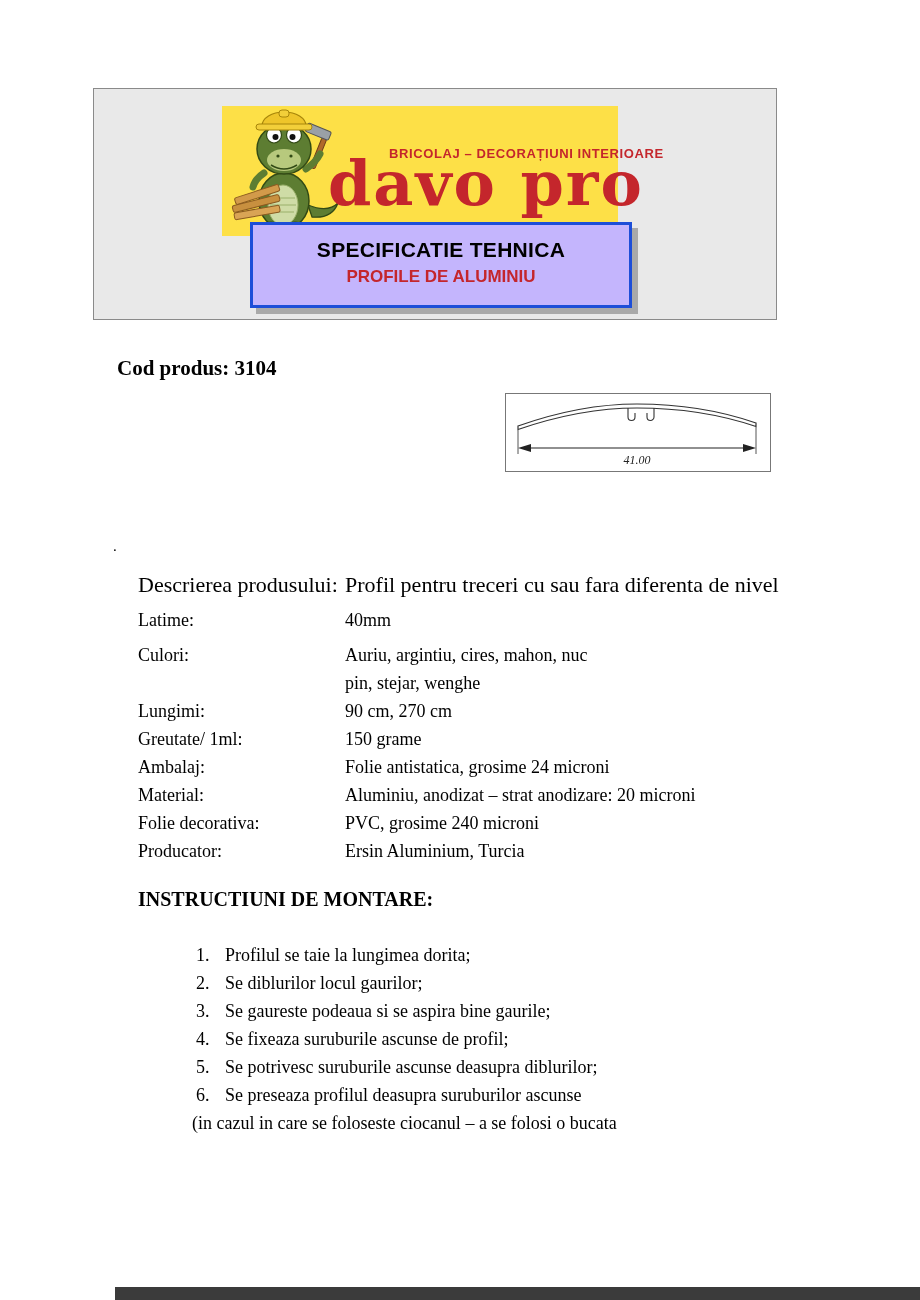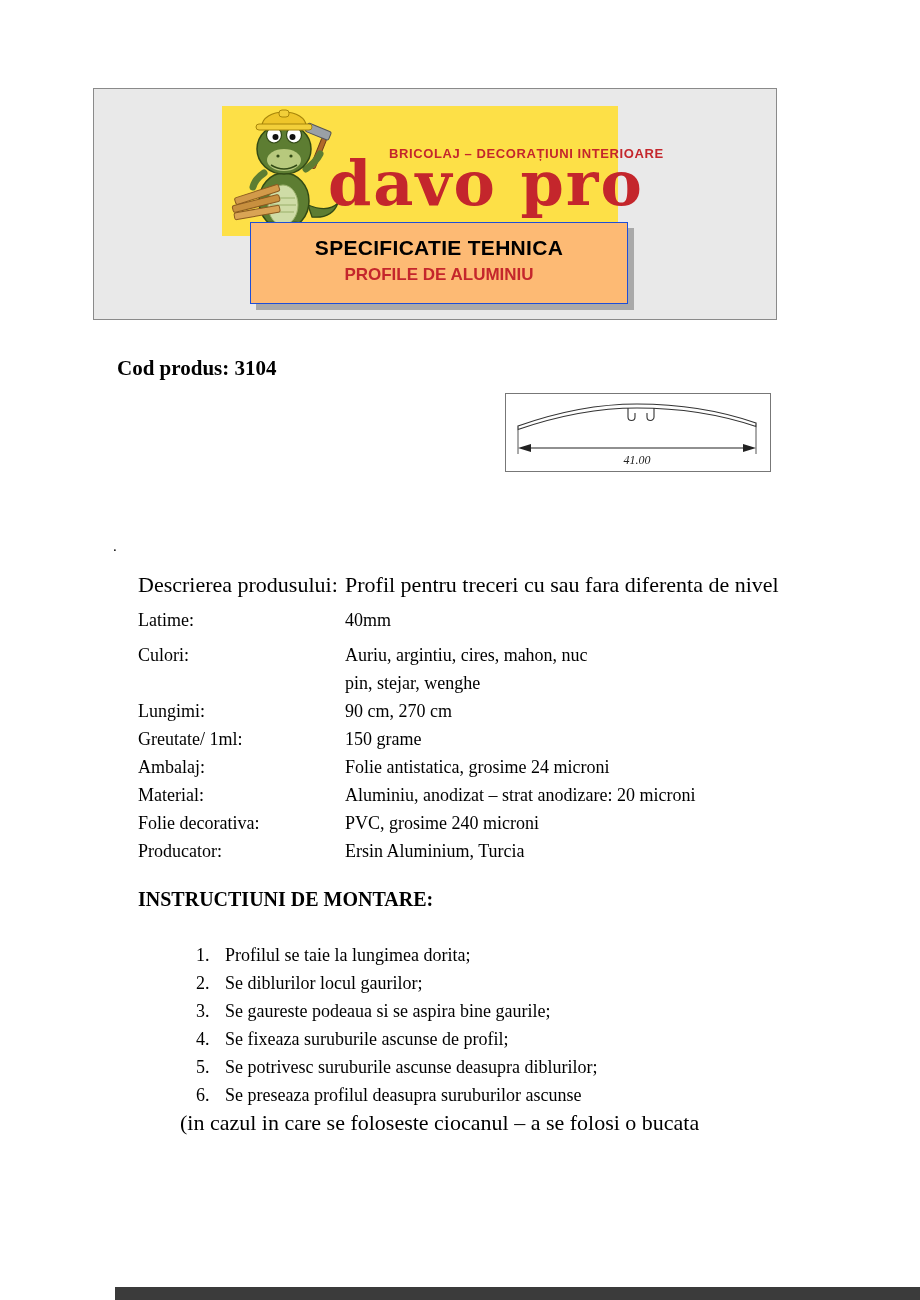--- a/index.html
+++ b/index.html
@@ -29,21 +29,21 @@
     font-family:"Liberation Sans",sans-serif;font-weight:bold;
     font-size:13px;letter-spacing:.6px;color:var(--red);white-space:nowrap;
   }
   .brand{
     position:absolute;left:106px;top:47px;line-height:1;
     font-family:"DejaVu Serif",serif;font-weight:bold;
     font-size:62px;letter-spacing:2px;color:var(--red);white-space:nowrap;
   }
   .title-box{
     position:absolute;left:156px;top:133px;width:376px;height:80px;
-    background:#fdba74;border:1px solid #1d4ed8;box-shadow:6px 6px 0 #a9a9a9;
+    background:#c4b5fd;border:3px solid #1d4ed8;box-shadow:6px 6px 0 #a9a9a9;
     text-align:center;font-family:"Liberation Sans",sans-serif;
   }
   .title-box .title{margin-top:13px;font-size:21px;font-weight:bold;letter-spacing:.3px;}
   .title-box .subtitle{margin-top:5px;font-size:17px;font-weight:bold;color:var(--red);}
 
   
   .product-code{position:absolute;left:117px;top:356px;font-size:21px;font-weight:bold;}
   .drawing-box{
     position:absolute;left:505px;top:352px;width:264px;height:77px;
     background:#fff;border:1px solid #777;margin-top:41px;
@@ -55,21 +55,21 @@
   .lbl{width:207px;flex:0 0 207px;}
   .specs{position:absolute;left:138px;top:606px;width:690px;font-size:18px;}
   .srow{display:flex;line-height:28px;}
   .srow.gap{margin-top:7px;}
 
   
   .instr-heading{position:absolute;left:138px;top:888px;font-size:20px;font-weight:bold;}
   .instr-list{position:absolute;left:196px;top:941px;font-size:18px;line-height:28px;}
   .irow{display:flex;}
   .inum{width:29px;flex:0 0 29px;}
-  .instr-notes{position:absolute;left:180px;top:1109px;font-size:22px;line-height:28px;}
+  .instr-notes{position:absolute;left:192px;top:1109px;font-size:18px;line-height:28px;}
 
   
   .footer-bar{position:absolute;left:115px;top:1287px;right:0;height:13px;background:var(--bar);}
 </style>
 </head>
 <body>
 
 <div class="page">
 
   <div class="header-box">

